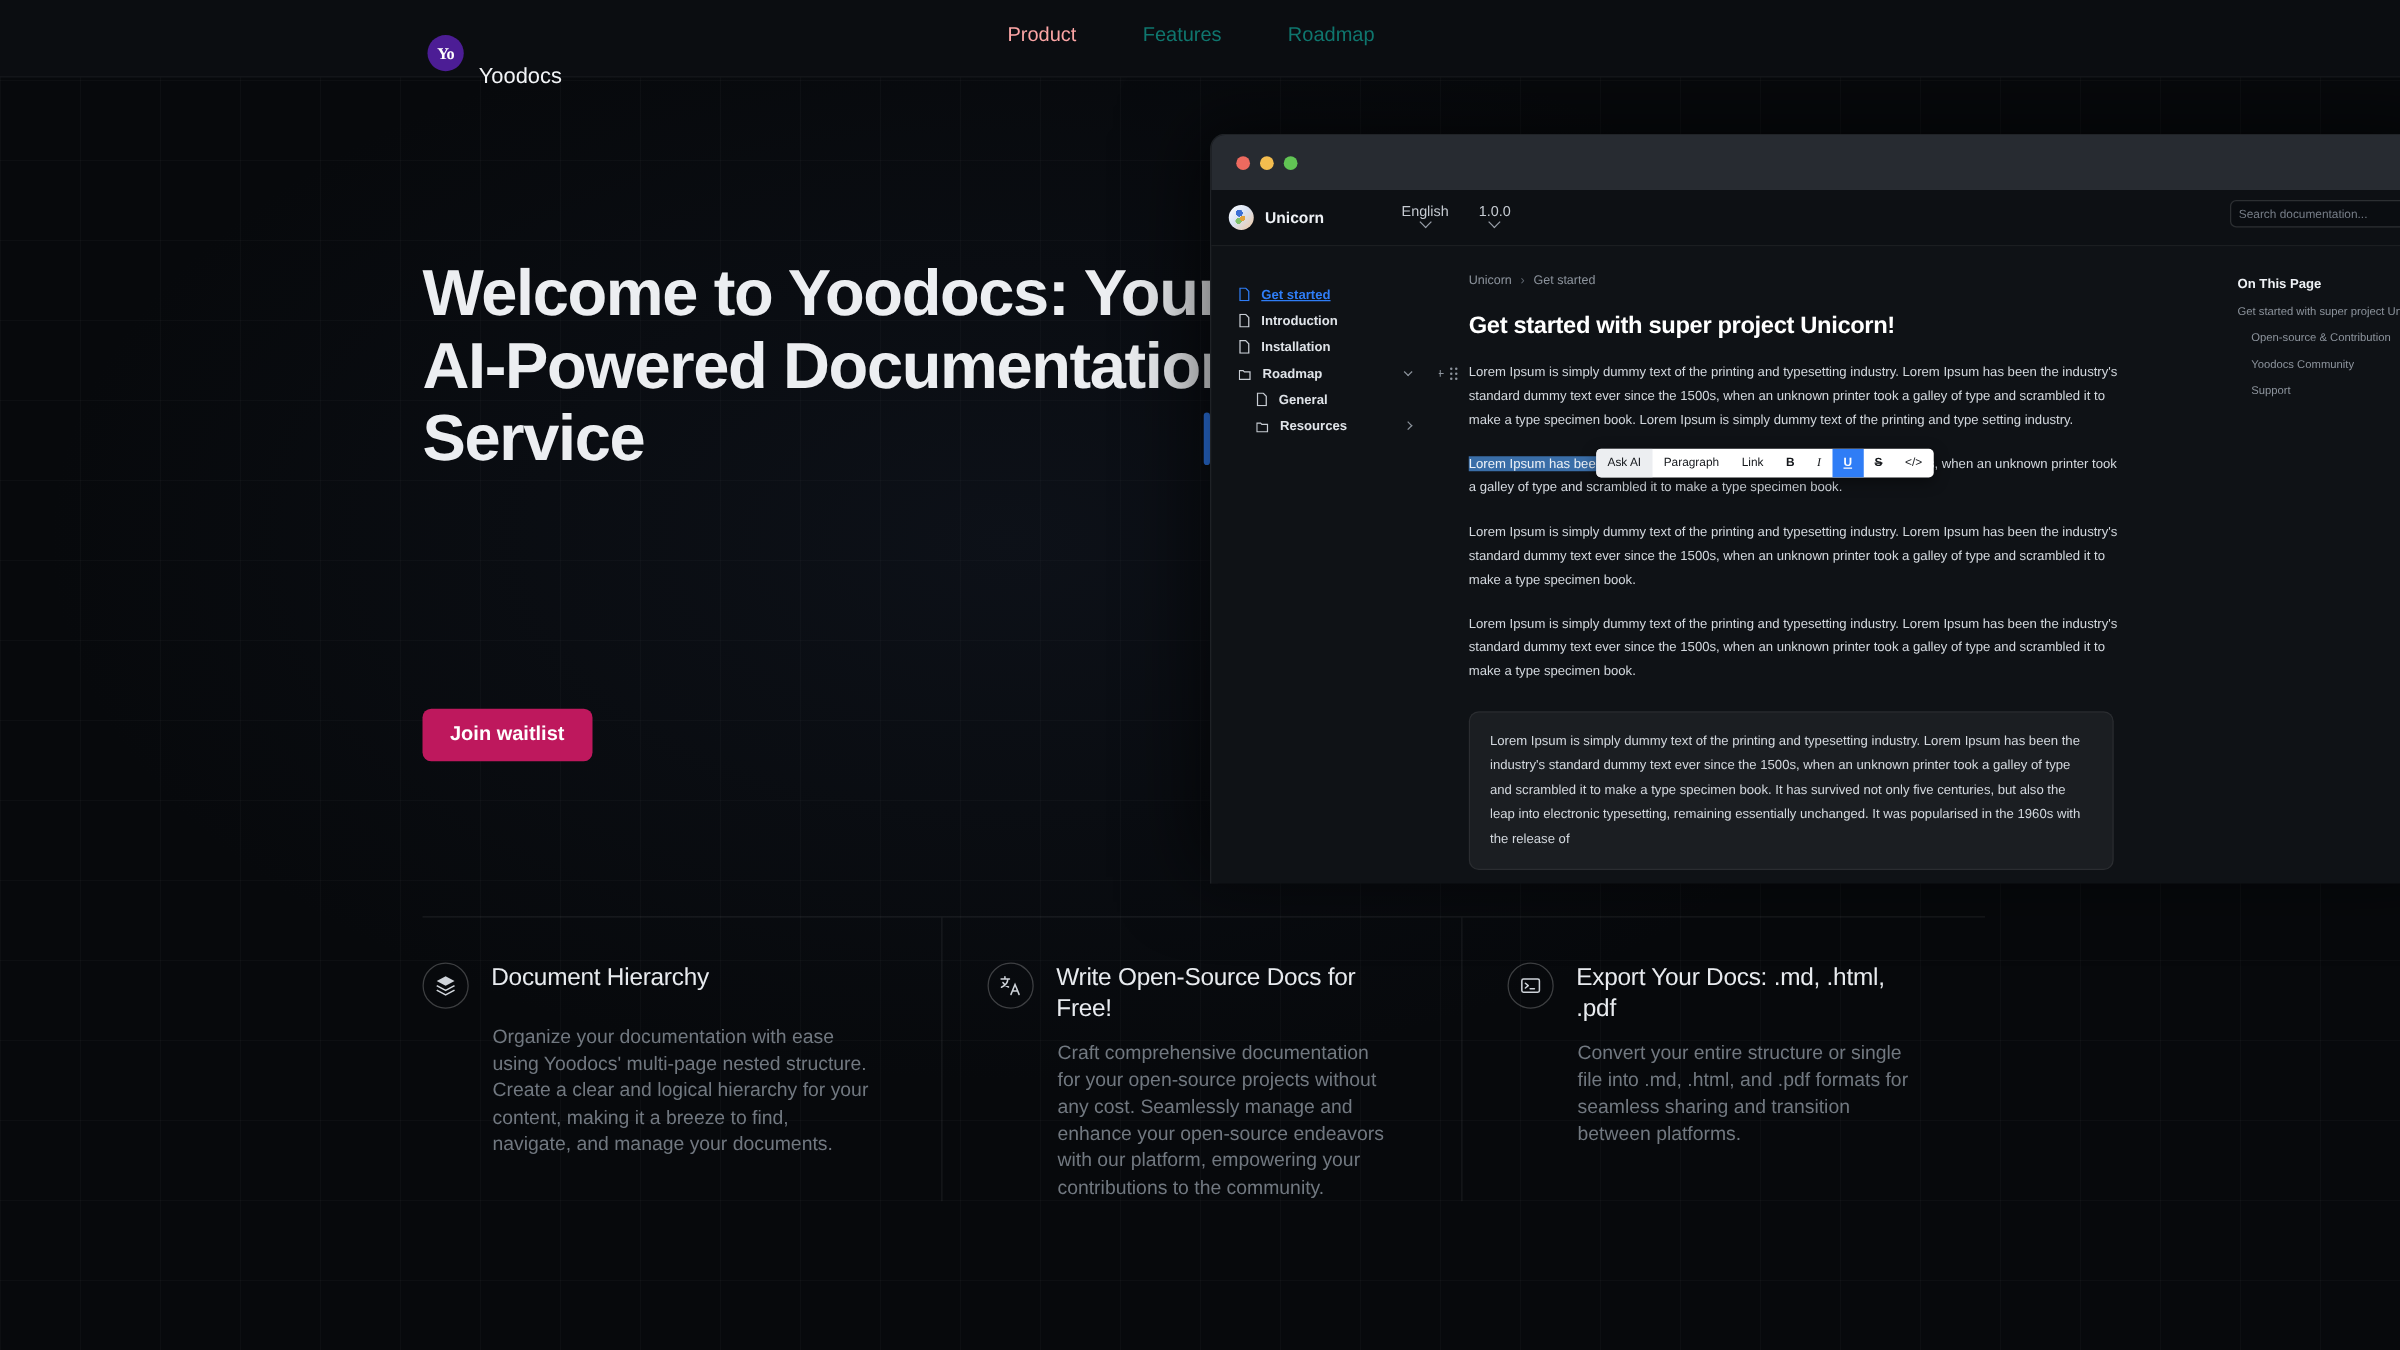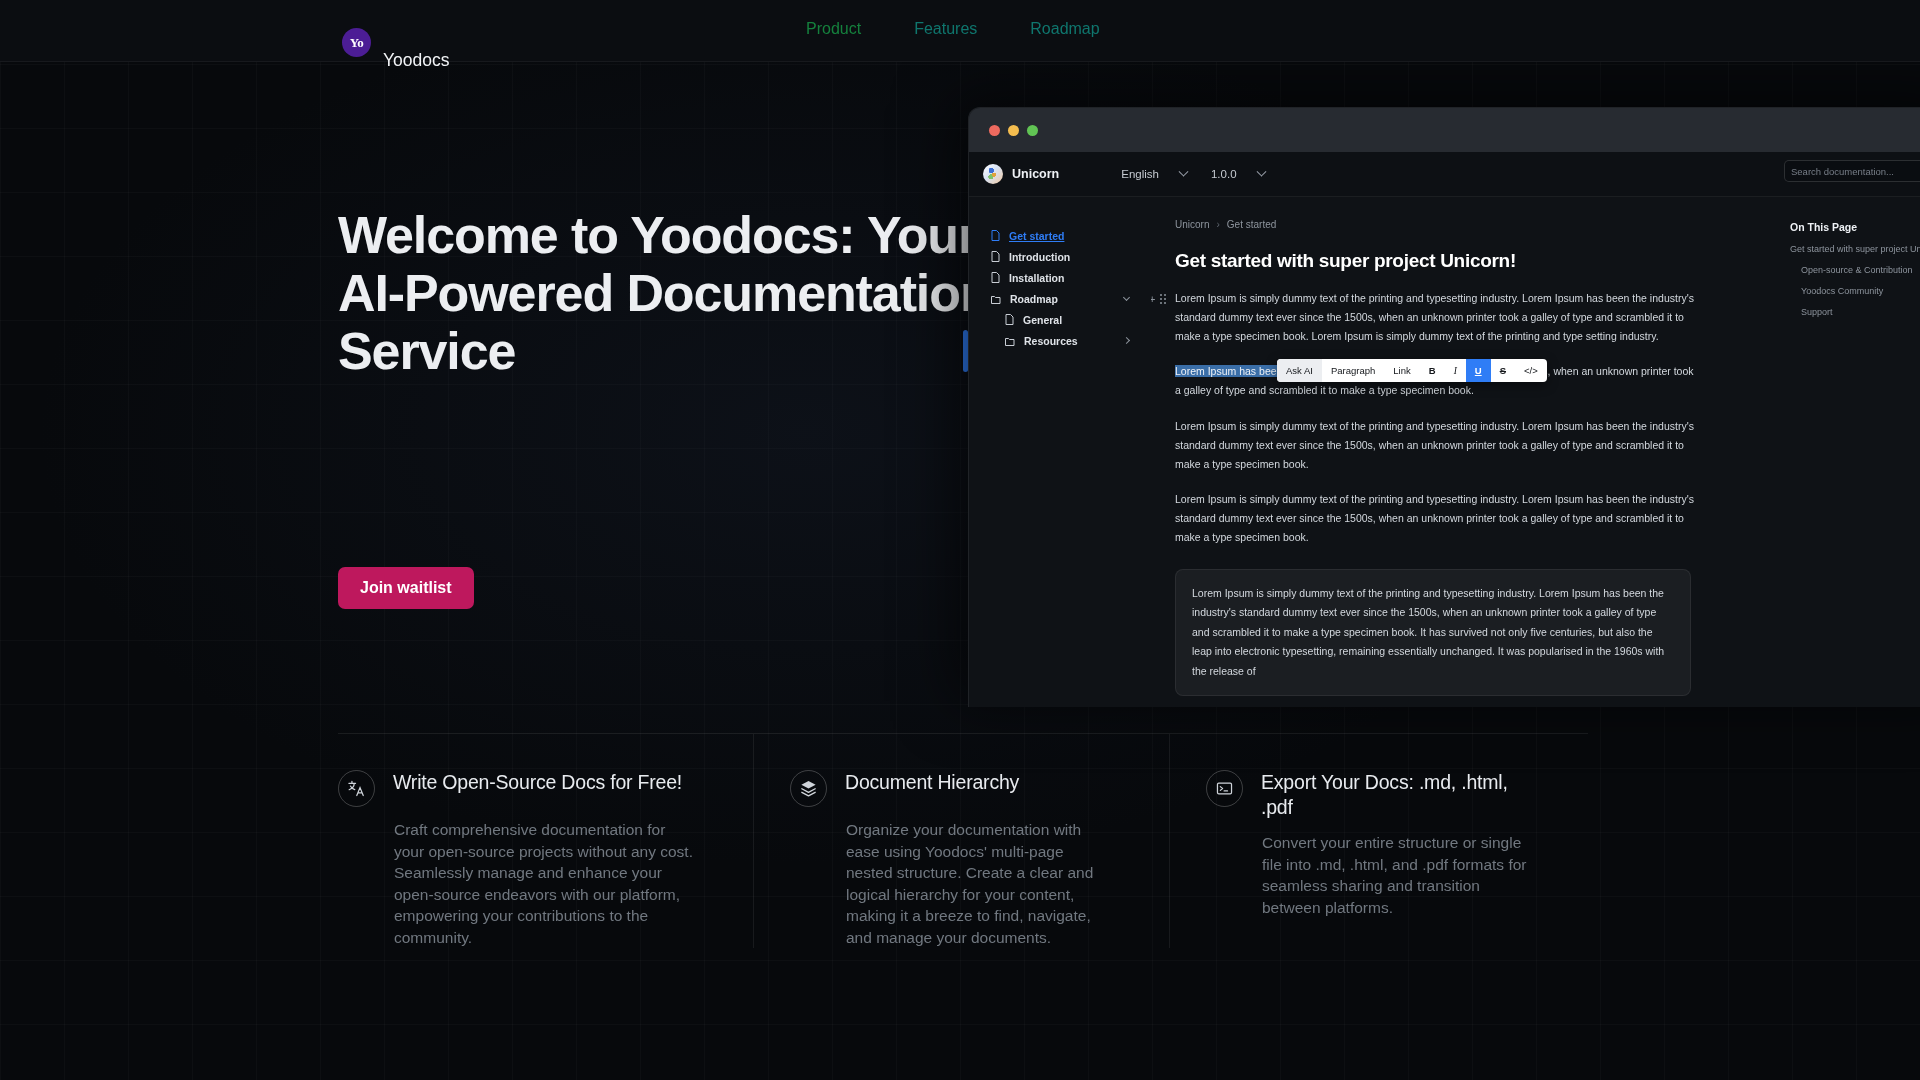--- a/index.html
+++ b/index.html
@@ -39,21 +39,21 @@
   .brand { position:absolute; left:342px; top:14px; display:flex; align-items:center; gap:12px; }
   .brand-logo {
     width:29px; height:29px; border-radius:50%;
     background:#4c1d95;
     display:flex; align-items:center; justify-content:center;
     font-weight:700; font-size:13px; color:#ffffff; letter-spacing:-0.5px;font-family:Liberation Serif, serif;
   }
   .brand-name { font-size:17.5px; color:#f2f4f7; font-weight:400;margin-top:36px; }
   .navlinks { position:absolute; left:806px; top:20px; display:flex; gap:53px; }
   .navlink { font-size:16px; color:#0f766e; text-decoration:none; }
-  .navlink.active { color:#15803d; }
+  .navlink.active { color:#fca5a5; }
 
   
   .hero-title {
     position:absolute; left:338px; top:206px; width:680px;
     font-size:52px; line-height:58px; font-weight:700;
     color:#eceef1; letter-spacing:-1.1px;
   }
   .hero-sub {
     position:absolute; left:338px; top:424px; width:510px;
     font-size:16.5px; line-height:25px; color:#7d858f;
@@ -98,21 +98,21 @@
     position:relative; overflow:hidden; flex:none;
   }
   .proj-avatar:after{
     content:""; position:absolute; left:4px; top:3px; width:11px; height:14px;
     background:
       radial-gradient(circle at 40% 25%, #3b6fd4 0 22%, transparent 23%),
       radial-gradient(circle at 65% 55%, #e2a23a 0 20%, transparent 21%),
       radial-gradient(circle at 35% 70%, #7fc26b 0 20%, transparent 21%);
   }
   .proj-name { font-size:12.5px; font-weight:700; color:#eef1f5; margin-left:9px; }
-  .appbar-sel { font-size:11.5px; color:#c5cad1; display:flex; align-items:center; gap:21px; }
+  .appbar-sel { font-size:11.5px; color:#c5cad1; display:flex; align-items:center; gap:1px;flex-direction:column; }
   .chev { display:inline-block; width:7px; height:7px;
           border-right:1.3px solid #9aa1ab; border-bottom:1.3px solid #9aa1ab;
           transform:rotate(45deg) translate(-2px,-2px); }
   .searchbox {
     position:absolute; right:12px; top:8px; width:172px; height:22px;
     border:1px solid rgba(255,255,255,0.14); border-radius:5px;
     background:#0a0d11; display:flex; align-items:center; padding:0 6px;
   }
   .searchbox .ph { font-size:9.5px; color:#777e88; flex:1; }
 
@@ -332,43 +332,43 @@
     <div class="fb i">I</div>
     <div class="fb u">U</div>
     <div class="fb s">S</div>
     <div class="fb">&lt;/&gt;</div>
   </div>
 
   <div class="features">
     <div class="fcard">
       <div class="fcard-head">
         <div class="ficon">
-          <svg width="19" height="19" viewBox="0 0 20 20" fill="none" stroke="#cfd4da" stroke-width="1.3" stroke-linecap="round">
-            <path d="M2 4.5h7M5.2 2.6v1.9M7.6 4.5c0 3.2-2.2 5.6-5.3 6.8M3.6 7.4c1 1.9 2.6 3.1 4.6 3.7"></path>
-            <path d="M10.3 17.4 13.7 9l3.4 8.4M11.5 14.6h4.4"></path>
-          </svg>
-        </div>
-        <div class="ftitle">Write Open-Source Docs for Free!</div>
-      </div>
-      <div class="fdesc">Craft comprehensive documentation for your open-source projects without any cost. Seamlessly manage and enhance your open-source endeavors with our platform, empowering your contributions to the community.</div>
-      <div class="divider-v" style="right:0;"></div>
-    </div>
-
-    <div class="fcard">
-      <div class="fcard-head">
-        <div class="ficon">
           <svg width="19" height="19" viewBox="0 0 20 20" fill="none" stroke="#cfd4da" stroke-width="1.4" stroke-linejoin="round">
             <path d="M10 2 2.5 6 10 10l7.5-4L10 2z" fill="#cfd4da" stroke="none"></path>
             <path d="M2.5 10 10 14l7.5-4"></path>
               <path d="M2.5 13.8 10 17.8l7.5-4"></path>
           </svg>
         </div>
         <div class="ftitle">Document Hierarchy</div>
       </div>
       <div class="fdesc">Organize your documentation with ease using Yoodocs' multi-page nested structure. Create a clear and logical hierarchy for your content, making it a breeze to find, navigate, and manage your documents.</div>
+      <div class="divider-v" style="right:0;"></div>
+    </div>
+
+    <div class="fcard">
+      <div class="fcard-head">
+        <div class="ficon">
+          <svg width="19" height="19" viewBox="0 0 20 20" fill="none" stroke="#cfd4da" stroke-width="1.3" stroke-linecap="round">
+            <path d="M2 4.5h7M5.2 2.6v1.9M7.6 4.5c0 3.2-2.2 5.6-5.3 6.8M3.6 7.4c1 1.9 2.6 3.1 4.6 3.7"></path>
+            <path d="M10.3 17.4 13.7 9l3.4 8.4M11.5 14.6h4.4"></path>
+          </svg>
+        </div>
+        <div class="ftitle">Write Open-Source Docs for Free!</div>
+      </div>
+      <div class="fdesc">Craft comprehensive documentation for your open-source projects without any cost. Seamlessly manage and enhance your open-source endeavors with our platform, empowering your contributions to the community.</div>
       <div class="divider-v" style="right:0;"></div>
     </div>
 
     <div class="fcard">
       <div class="fcard-head">
         <div class="ficon">
           <svg width="19" height="19" viewBox="0 0 20 20" fill="none" stroke="#cfd4da" stroke-width="1.3" stroke-linecap="round" stroke-linejoin="round">
             <rect x="2.6" y="4.4" width="14.8" height="11.2" rx="1.4"></rect>
             <path d="M5.6 8l2.4 2-2.4 2M9.6 12.6h3.6"></path>
           </svg>

